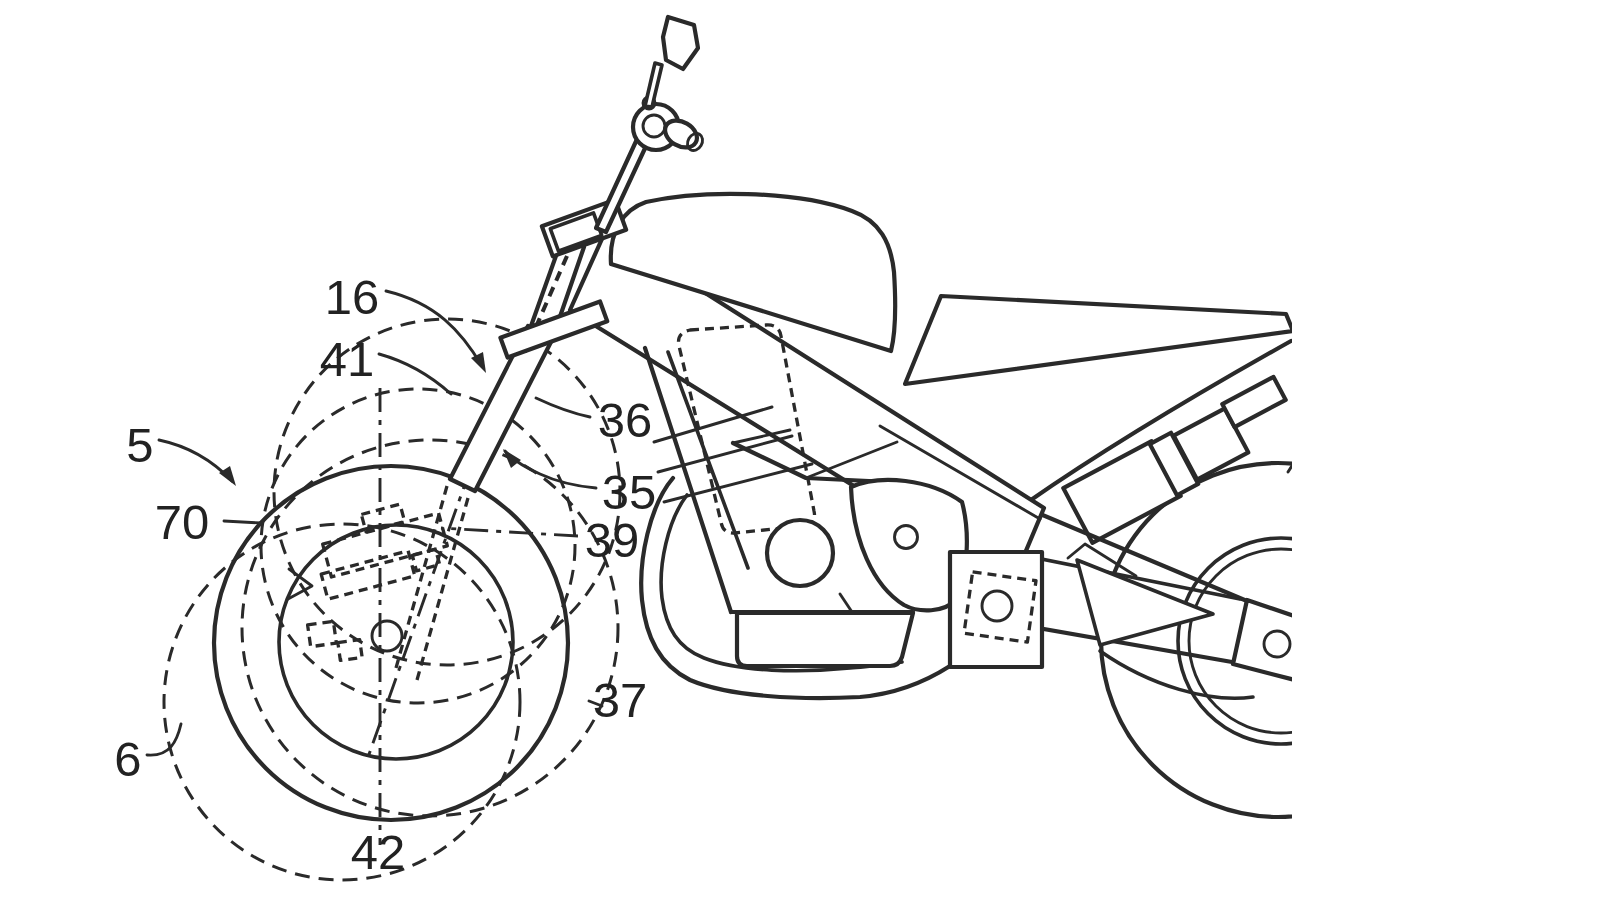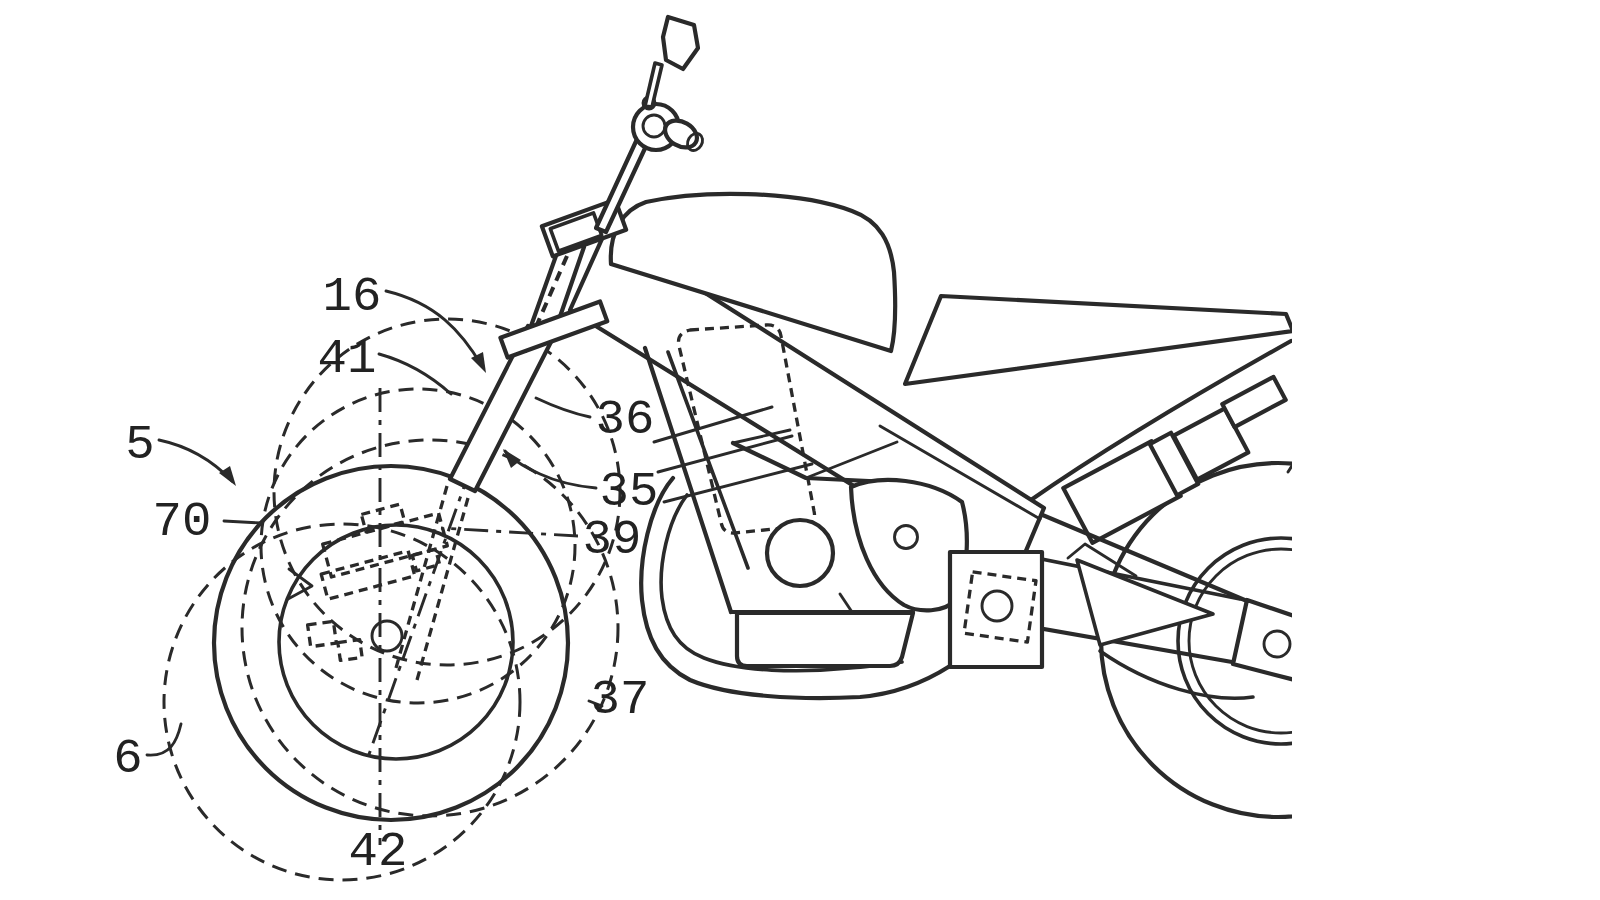--- a/index.html
+++ b/index.html
@@ -1,18 +1,18 @@
 <!DOCTYPE html>
 <html style="--line: #2a2a2a; --bg: #ffffff;"><head>
 <meta charset="utf-8">
 <style>
   :root { --line:#2a2a2a; --bg:#ffffff; }
   html,body{margin:0;padding:0;background:var(--bg);}
   #stage{position:relative;width:1292px;height:900px;background:var(--bg);overflow:hidden;
-         font-family:Liberation Mono, monospace;}
+         font-family:Liberation Sans, sans-serif;}
   svg{position:absolute;left:0;top:0;}
   svg *{stroke:var(--line);fill:none;stroke-linejoin:round;}
   .s4{stroke-width:4.2;stroke-linecap:round;}
   .s38{stroke-width:3.6;stroke-linecap:round;}
   .thin{stroke-width:2.9;stroke-linecap:round;}
   .wfill{fill:#ffffff;}
   .dash{stroke-dasharray:15 9;stroke-width:3;stroke-linecap:butt;}
   .dashdot{stroke-dasharray:24 8 5 8;stroke-width:2.9;stroke-linecap:butt;}
   .hdash{stroke-dasharray:9 6;stroke-width:3.3;stroke-linecap:butt;}
   .rod{stroke-dasharray:10 7;stroke-width:4;stroke-linecap:butt;}

